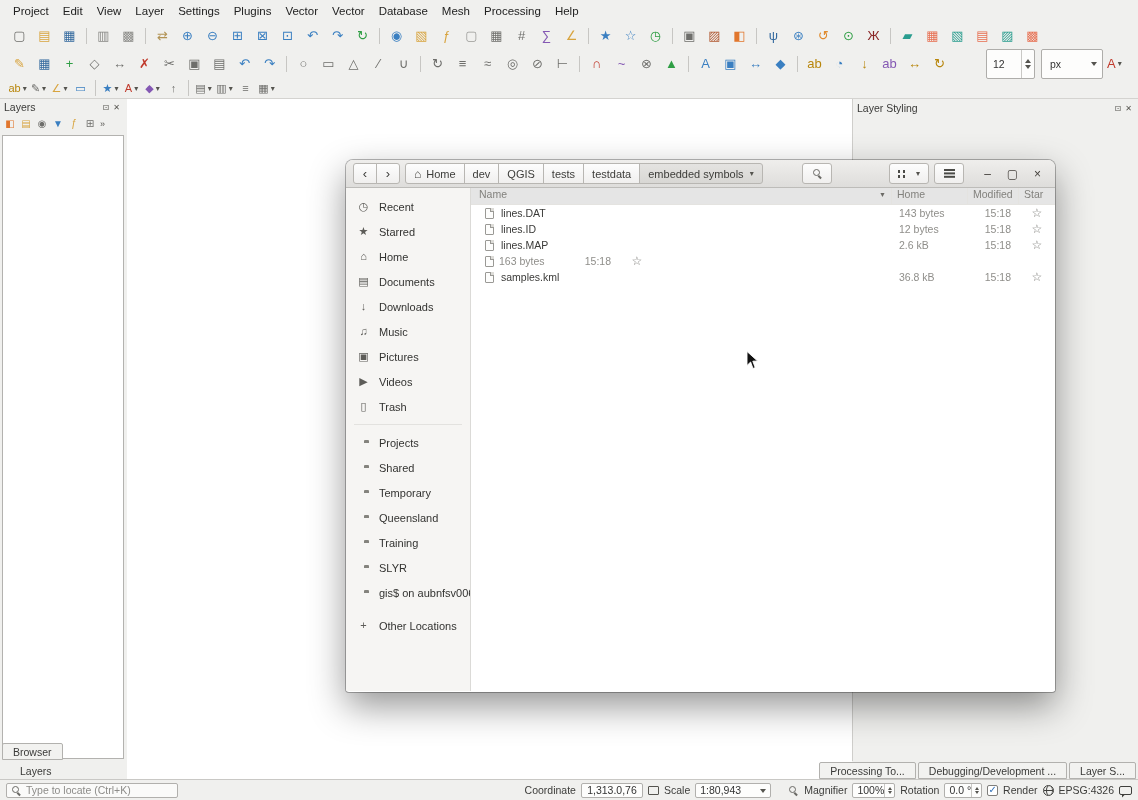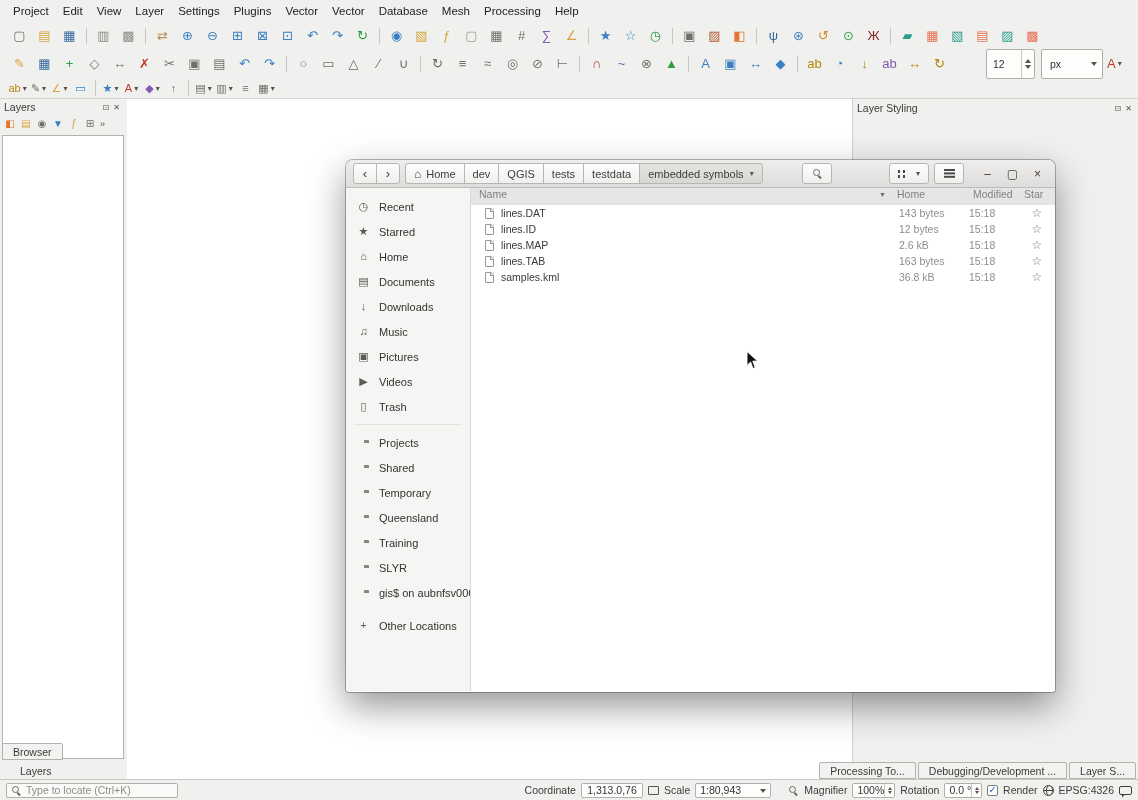--- a/index.html
+++ b/index.html
@@ -109,21 +109,21 @@
   .col-name{flex:1;display:flex;align-items:center;padding-left:8px;}
   .col-name .sort{margin-left:auto;margin-right:5px;font-size:7px;color:#6b6a66;}
   .col-size{width:75px;flex:none;padding-left:5px;}
   .col-mod{width:50px;flex:none;padding-left:5px;}
   .col-star{width:36px;flex:none;padding-left:5px;}
   .frow{height:16px;display:flex;align-items:center;font-size:10.5px;}
   .fic{width:9px;height:11px;border:1px solid #9a9995;background:#fdfdfc;border-radius:1px;position:relative;margin-left:14px;flex:none;}
   .fic::after{content:"";position:absolute;right:-1px;top:-1px;width:3px;height:3px;background:#dddcd8;border-left:1px solid #9a9995;border-bottom:1px solid #9a9995;}
   .fname{margin-left:7px;color:#3a3a38;flex:1;white-space:nowrap;overflow:hidden;}
   .fsize{width:75px;flex:none;color:#8f8e8a;padding-left:5px;}
-  .fmod{width:50px;flex:none;color:#8f8e8a;padding-right:8px;}
+  .fmod{width:50px;flex:none;color:#8f8e8a;text-align:right;padding-right:8px;}
   .fstar{width:36px;flex:none;text-align:center;color:#7d7c78;font-size:12px;}
   
   #cursor{position:absolute;left:746px;top:351px;z-index:100;}
 </style>
 </head>
 <body>
 
 <div id="menubar">
     <span class="menu-item">Project</span>
     <span class="menu-item">Edit</span>
@@ -693,21 +693,20 @@
           </div>
           <div class="frow">
             <span class="fic"></span>
             <span class="fname">lines.MAP</span>
             <span class="fsize">2.6 kB</span>
             <span class="fmod">15:18</span>
             <span class="fstar">☆</span>
           </div>
           <div class="frow">
             <span class="fic"></span>
-            <span class="fname">lines.TAB</span>
             <span class="fsize">163 bytes</span>
             <span class="fmod">15:18</span>
             <span class="fstar">☆</span>
           </div>
           <div class="frow">
             <span class="fic"></span>
             <span class="fname">samples.kml</span>
             <span class="fsize">36.8 kB</span>
             <span class="fmod">15:18</span>
             <span class="fstar">☆</span>

